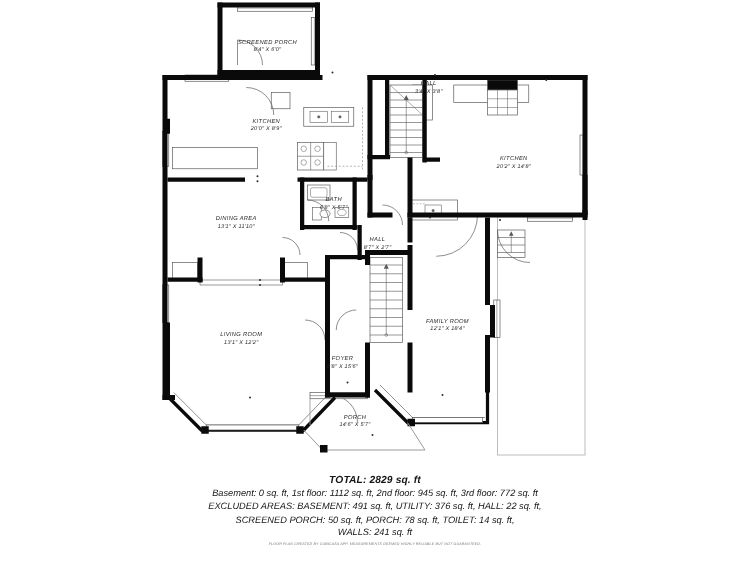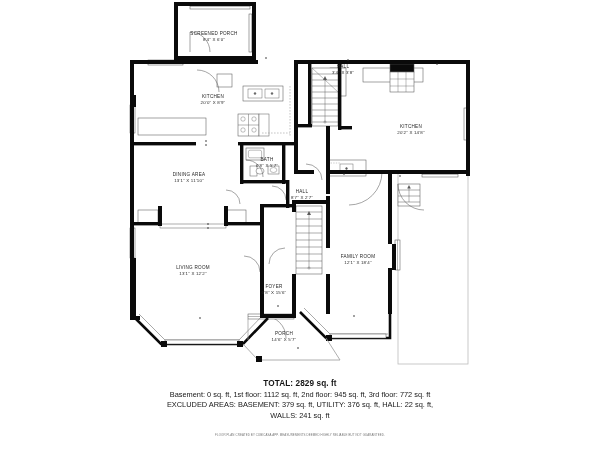--- a/index.html
+++ b/index.html
@@ -5,21 +5,21 @@
 <style>
   html,body{margin:0;padding:0;background:#ffffff;}
   body{
     width:600px;height:450px;
     font-family:"Liberation Sans","DejaVu Sans",sans-serif;
     color:#1a1a1a;
     overflow:hidden;
     position:relative;
   }
 
-  .plan-root{position:absolute;left:0;top:0;width:516px;height:450px;}
+  .plan-root{position:absolute;left:0;top:0;width:516px;height:450px;font-style:italic;}
   .plan-svg{position:absolute;left:0;top:0;}
 
   
   .rlabel{
     position:absolute;
     text-align:center;
     line-height:1.25;
     color:#262626;
     white-space:nowrap;
     pointer-events:none;
@@ -393,19 +393,20 @@
   </div>
 
   <div class="rlabel" style="left:284px;top:331px;">
     <span class="rname">PORCH</span>
     <span class="rdim">14'6" X 5'7"</span>
   </div>
 
   <div class="summary">
     <div class="total">TOTAL: 2829 sq. ft</div>
     <div class="line">Basement: 0 sq. ft, 1st floor: 1112 sq. ft, 2nd floor: 945 sq. ft, 3rd floor: 772 sq. ft</div>
-    <div class="line">EXCLUDED AREAS: BASEMENT: 379 sq. ft, UTILITY: 376 sq. ft, HALL: 22 sq. ft,</div>
+    <div class="line">EXCLUDED AREAS: BASEMENT: 491 sq. ft, UTILITY: 376 sq. ft, HALL: 22 sq. ft,</div>
+    <div class="line">SCREENED PORCH: 50 sq. ft, PORCH: 78 sq. ft, TOILET: 14 sq. ft,</div>
     <div class="line">WALLS: 241 sq. ft</div>
   </div>
 
   <div class="disclaimer">Floor plan created by CubiCasa app. Measurements deemed highly reliable but not guaranteed.</div>
 
 </div>
 
 </body></html>

